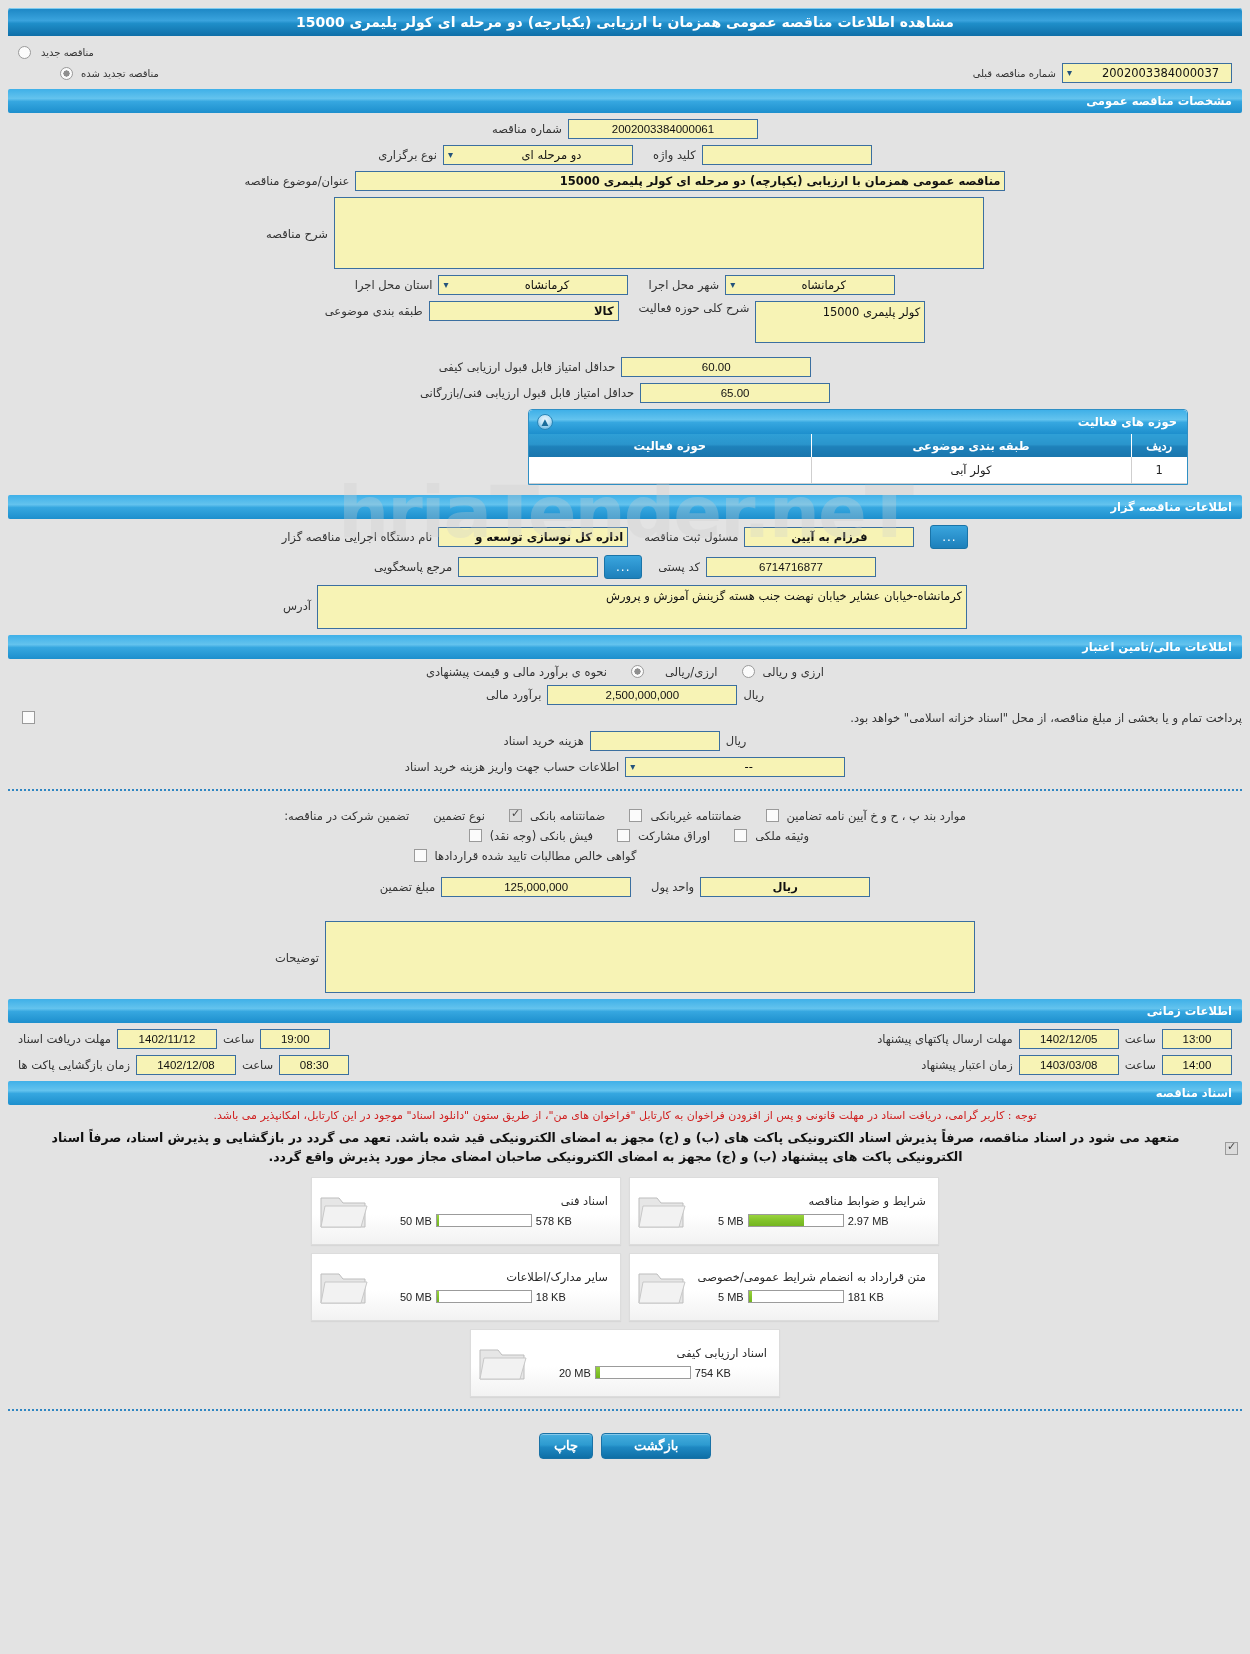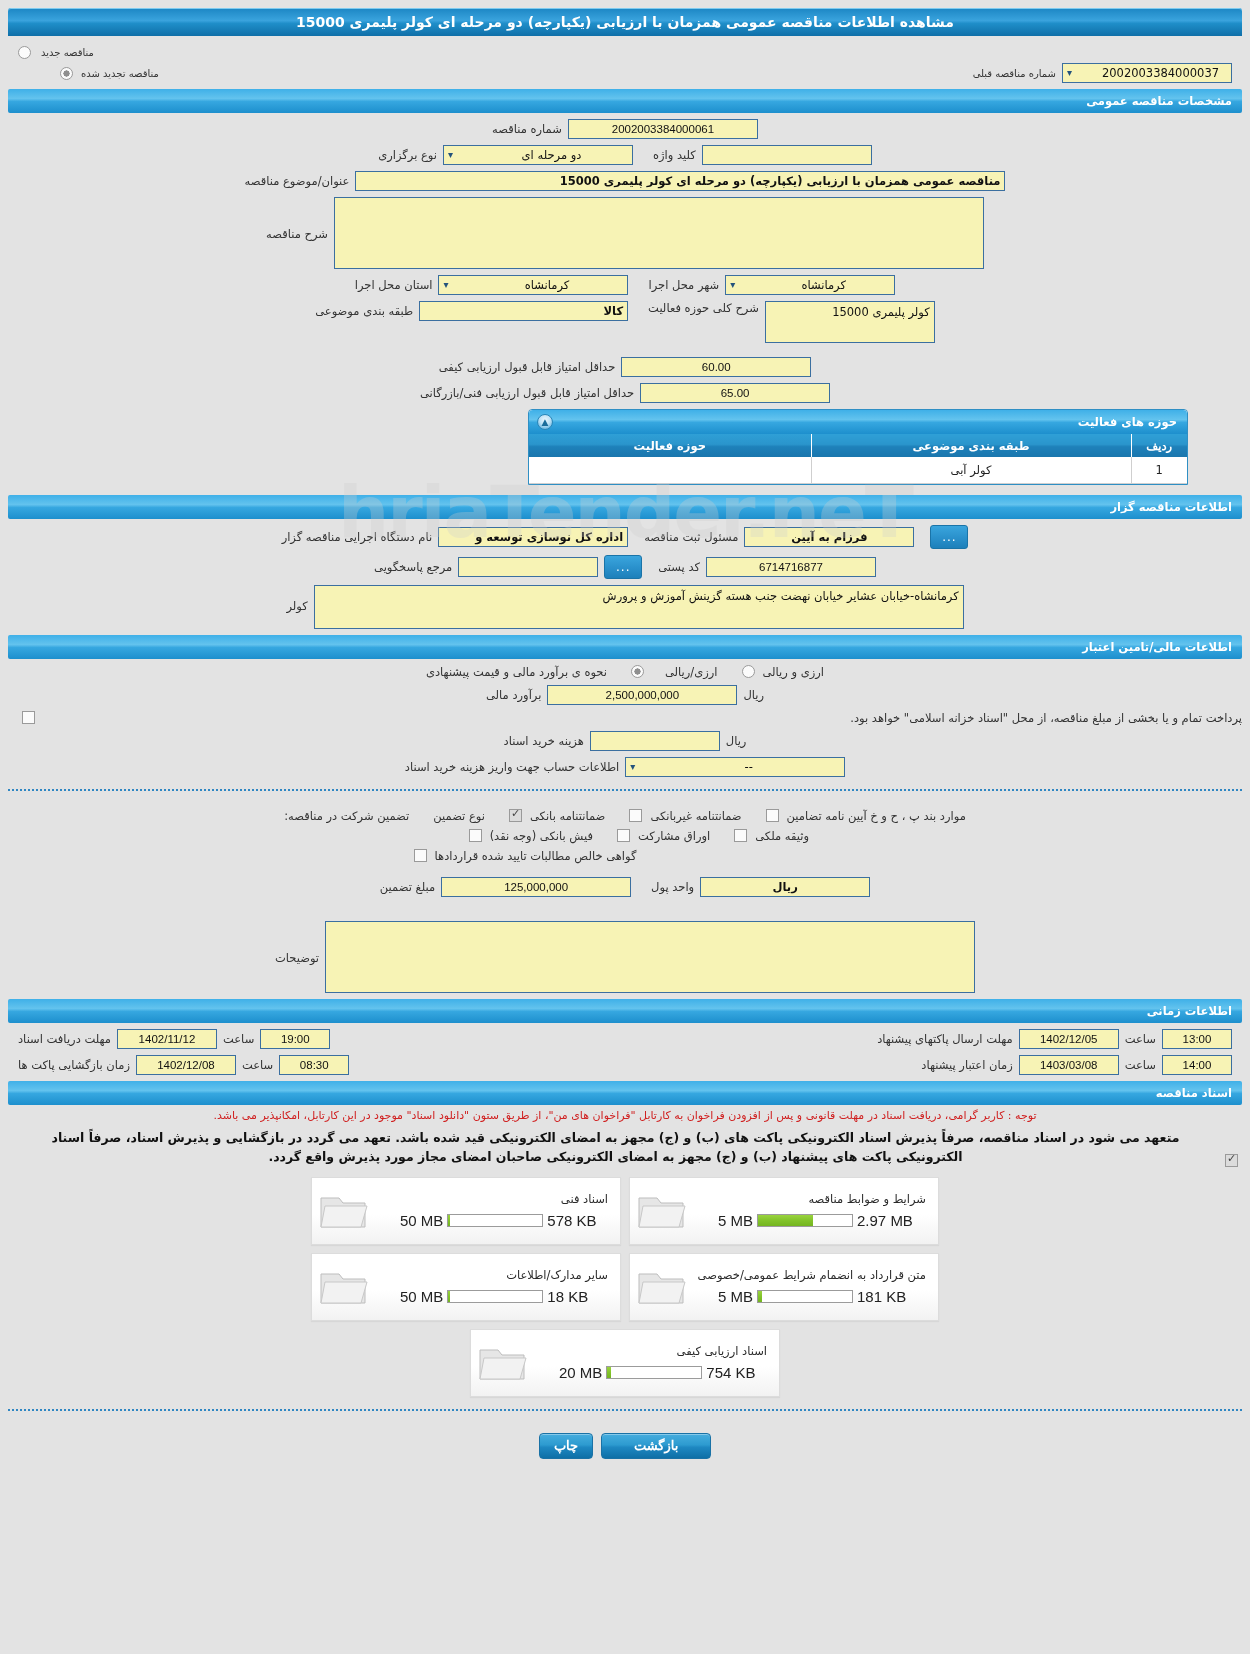--- a/index.html
+++ b/index.html
@@ -218,21 +218,21 @@
     line-height: 1.5;
   }
   .note-bold {
     color: #111;
     font-size: 12.5px;
     font-weight: bold;
     text-align: center;
     padding: 2px 10px 0 10px;
     line-height: 1.55;
   }
-  .note-row { display: flex; align-items: flex-end; gap: 2px; padding: 2px 8px; }
+  .note-row { display: flex; align-items: center; gap: 2px; padding: 2px 8px; }
 
   
   .cards { padding: 8px 0 0 0; }
   .cardrow {
     display: flex;
     justify-content: center;
     gap: 8px;
     margin-bottom: 8px;
   }
   .card {
@@ -262,21 +262,21 @@
   .card .cmeter {
     display: flex;
     flex-direction: row;
     align-items: center;
     gap: 4px;
     direction: ltr;
     justify-content: flex-start;
     padding-left: 30px;
   }
   .card .msize, .card .mmax {
-    font-size: 15px;
+    font-size: 11px;
     color: #222;
     font-family: "Liberation Sans", sans-serif;
     white-space: nowrap;
   }
   .bar {
     width: 96px; height: 13px;
     background: #fff;
     border: 1px solid #9b9b9b;
     position: relative;
     overflow: hidden;
@@ -401,21 +401,21 @@
         <span class="lbl">استان محل اجرا</span>
       </div>
     </div>
 
     <div class="row" style="justify-content:center;gap:20px;align-items:flex-start;">
       <div style="display:flex;align-items:flex-start;gap:6px;">
         <span class="fld rtlright" style="width:170px;height:42px;line-height:16px;padding-top:2px;">کولر پلیمری 15000</span>
         <span class="lbl">شرح کلی حوزه فعالیت</span>
       </div>
       <div style="display:flex;align-items:center;gap:6px;">
-        <span class="fld bold rtlright" style="width:209px;">کالا</span>
+        <span class="fld bold rtlright" style="width:190px;">کالا</span>
         <span class="lbl">طبقه بندی موضوعی</span>
       </div>
     </div>
 
     <div class="row center" style="margin-top:14px;">
       <span class="fld num" style="width:190px;">60.00</span>
       <span class="lbl">حداقل امتیاز قابل قبول ارزیابی کیفی</span>
     </div>
 
     <div class="row center">
@@ -470,21 +470,21 @@
       </div>
       <div style="display:flex;align-items:center;gap:6px;">
         <span class="dotbtn">...</span>
         <span class="fld" style="width:140px;"></span>
         <span class="lbl">مرجع پاسخگویی</span>
       </div>
     </div>
 
     <div class="row center" style="align-items:flex-start;">
       <span class="fld rtlright" style="width:650px;height:44px;line-height:16px;padding-top:2px;">کرمانشاه-خیابان عشایر خیابان نهضت جنب هسته گزینش آموزش و پرورش</span>
-      <span class="lbl" style="padding-top:14px;">کولر</span>
+      <span class="lbl" style="padding-top:14px;">آدرس</span>
     </div>
   </div>
 
   <div class="sectionbar" style="margin-top:6px;">اطلاعات مالی/تامین اعتبار</div>
 
   <div class="body-area">
 
     <div class="row" style="justify-content:center;gap:24px;">
       <div style="display:flex;align-items:center;gap:4px;">
         <span class="lbl">ارزی و ریالی</span>

